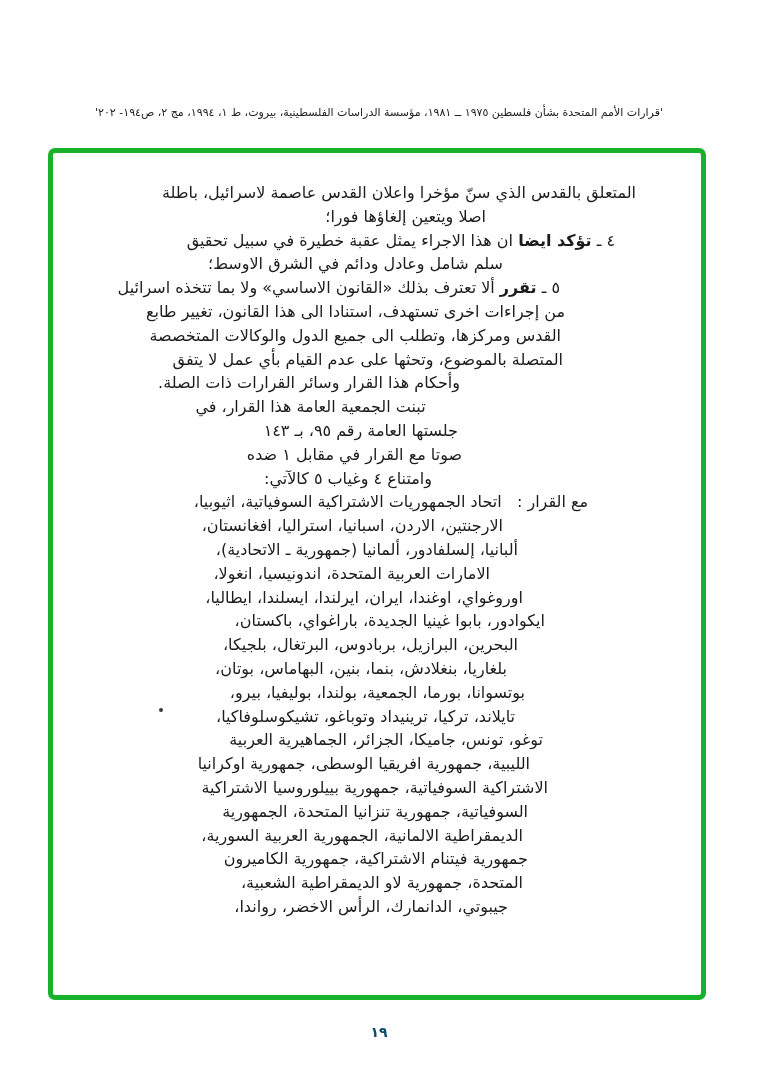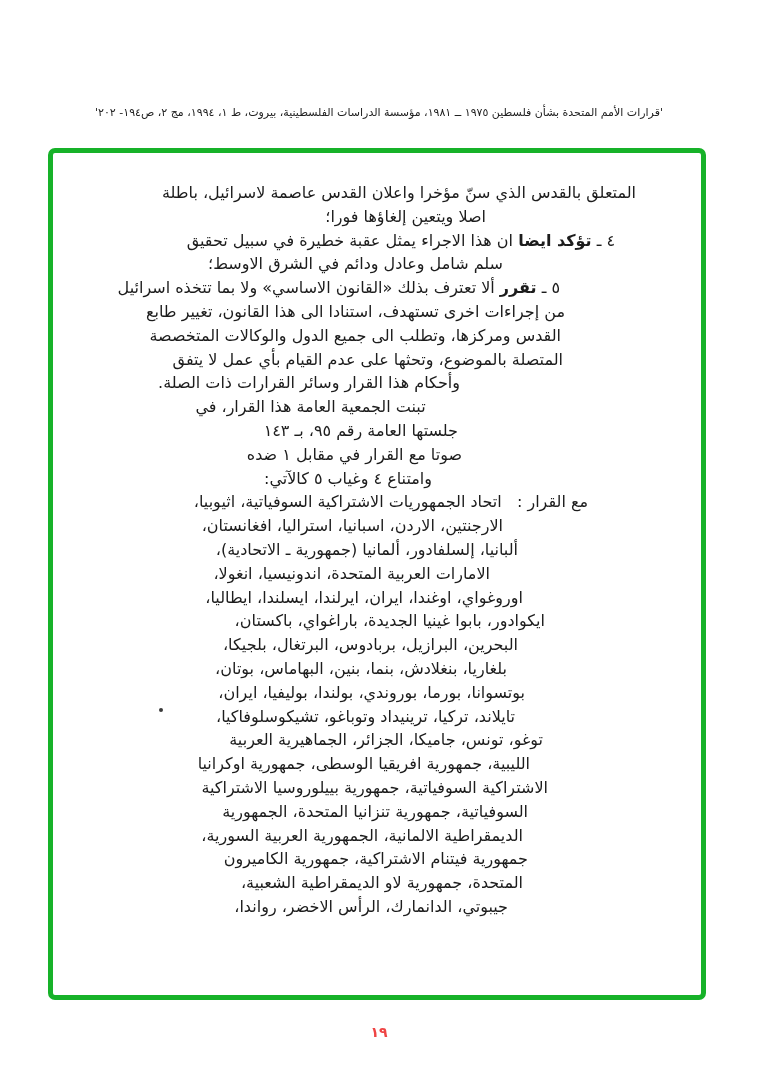--- a/index.html
+++ b/index.html
@@ -39,21 +39,21 @@
   .body-text .line{white-space:pre;height:23.8px;}
   .body-text b{font-weight:bold;}
   .artifact-dot{
     position:absolute;left:159px;top:708px;
     width:4px;height:4px;border-radius:50%;
     background:#3a3a3a;
   }
   .page-number{
     position:absolute;top:1024px;left:0;right:0;
     text-align:center;direction:rtl;
-    font-weight:bold;font-size:14px;color:#ef4444;
+    font-weight:bold;font-size:14px;color:#0c4a6e;
   }
 </style>
 </head>
 <body>
 
 <div class="page">
 
 
   <div class="doc-citation">'قرارات الأمم المتحدة بشأن فلسطين ١٩٧٥ ــ ١٩٨١، مؤسسة الدراسات الفلسطينية، بيروت، ط ١، ١٩٩٤، مج ٢، ص١٩٤- ٢٠٢'</div>
 
@@ -74,21 +74,21 @@
       <div class="line" style="padding-right: 174px;"><span>صوتا مع القرار في مقابل ١ ضده</span></div>
       <div class="line" style="padding-right: 204px;"><span>وامتناع ٤ وغياب ٥ كالآتي:</span></div>
       <div class="line" style="padding-right: 48px;"><span>مع القرار :   اتحاد الجمهوريات الاشتراكية السوفياتية، اثيوبيا،</span></div>
       <div class="line" style="padding-right: 133px;"><span>الارجنتين، الاردن، اسبانيا، استراليا، افغانستان،</span></div>
       <div class="line" style="padding-right: 118px;"><span>ألبانيا، إلسلفادور، ألمانيا (جمهورية ـ الاتحادية)،</span></div>
       <div class="line" style="padding-right: 146px;"><span>الامارات العربية المتحدة، اندونيسيا، انغولا،</span></div>
       <div class="line" style="padding-right: 113px;"><span>اوروغواي، اوغندا، ايران، ايرلندا، ايسلندا، ايطاليا،</span></div>
       <div class="line" style="padding-right: 91px;"><span>ايكوادور، بابوا غينيا الجديدة، باراغواي، باكستان،</span></div>
       <div class="line" style="padding-right: 118px;"><span>البحرين، البرازيل، بربادوس، البرتغال، بلجيكا،</span></div>
       <div class="line" style="padding-right: 129px;"><span>بلغاريا، بنغلادش، بنما، بنين، البهاماس، بوتان،</span></div>
-      <div class="line" style="padding-right: 111px;"><span>بوتسوانا، بورما، بوروندي، بولندا، بوليفيا، ايران،</span></div>
+      <div class="line" style="padding-right: 111px;"><span>بوتسوانا، بورما، الجمعية، بولندا، بوليفيا، بيرو،</span></div>
       <div class="line" style="padding-right: 121px;"><span>تايلاند، تركيا، ترينيداد وتوباغو، تشيكوسلوفاكيا،</span></div>
       <div class="line" style="padding-right: 93px;"><span>توغو، تونس، جاميكا، الجزائر، الجماهيرية العربية</span></div>
       <div class="line" style="padding-right: 106px;"><span>الليبية، جمهورية افريقيا الوسطى، جمهورية اوكرانيا</span></div>
       <div class="line" style="padding-right: 88px;"><span>الاشتراكية السوفياتية، جمهورية بييلوروسيا الاشتراكية</span></div>
       <div class="line" style="padding-right: 108px;"><span>السوفياتية، جمهورية تنزانيا المتحدة، الجمهورية</span></div>
       <div class="line" style="padding-right: 113px;"><span>الديمقراطية الالمانية، الجمهورية العربية السورية،</span></div>
       <div class="line" style="padding-right: 108px;"><span>جمهورية فيتنام الاشتراكية، جمهورية الكاميرون</span></div>
       <div class="line" style="padding-right: 113px;"><span>المتحدة، جمهورية لاو الديمقراطية الشعبية،</span></div>
       <div class="line" style="padding-right: 128px;"><span>جيبوتي، الدانمارك، الرأس الاخضر، رواندا،</span></div>
     </div>

